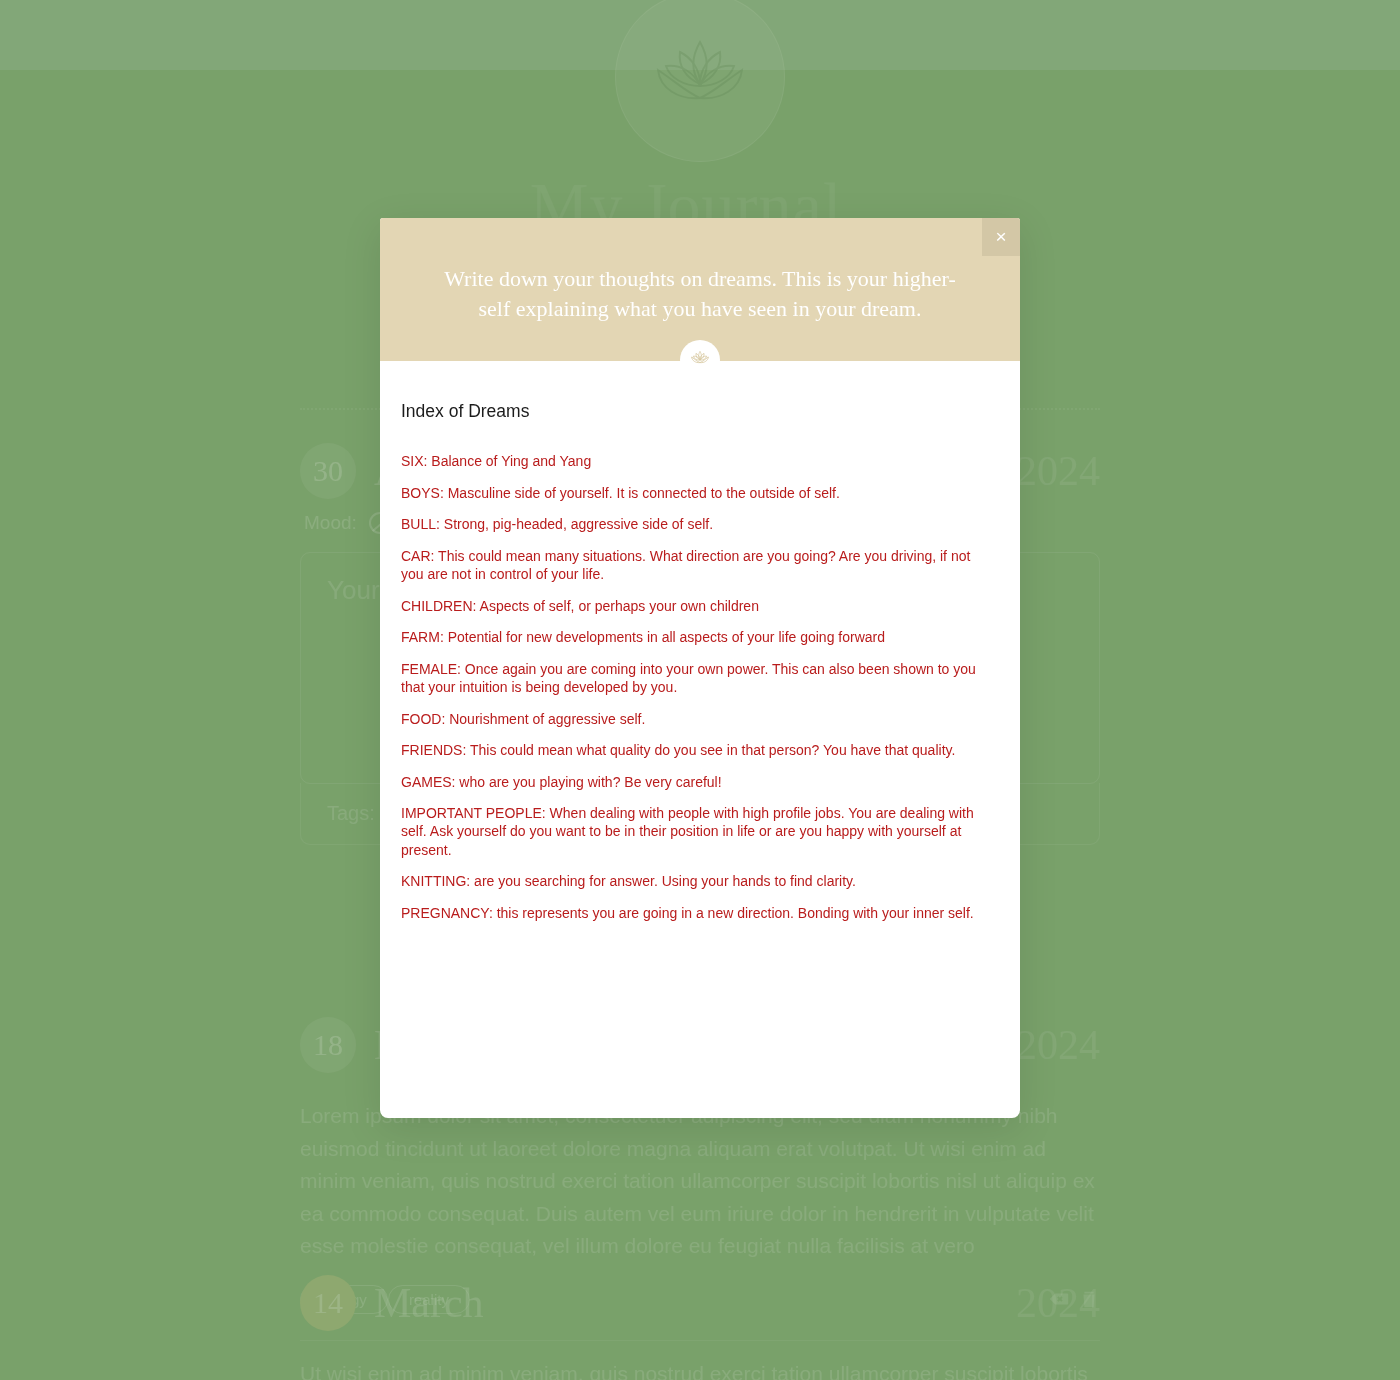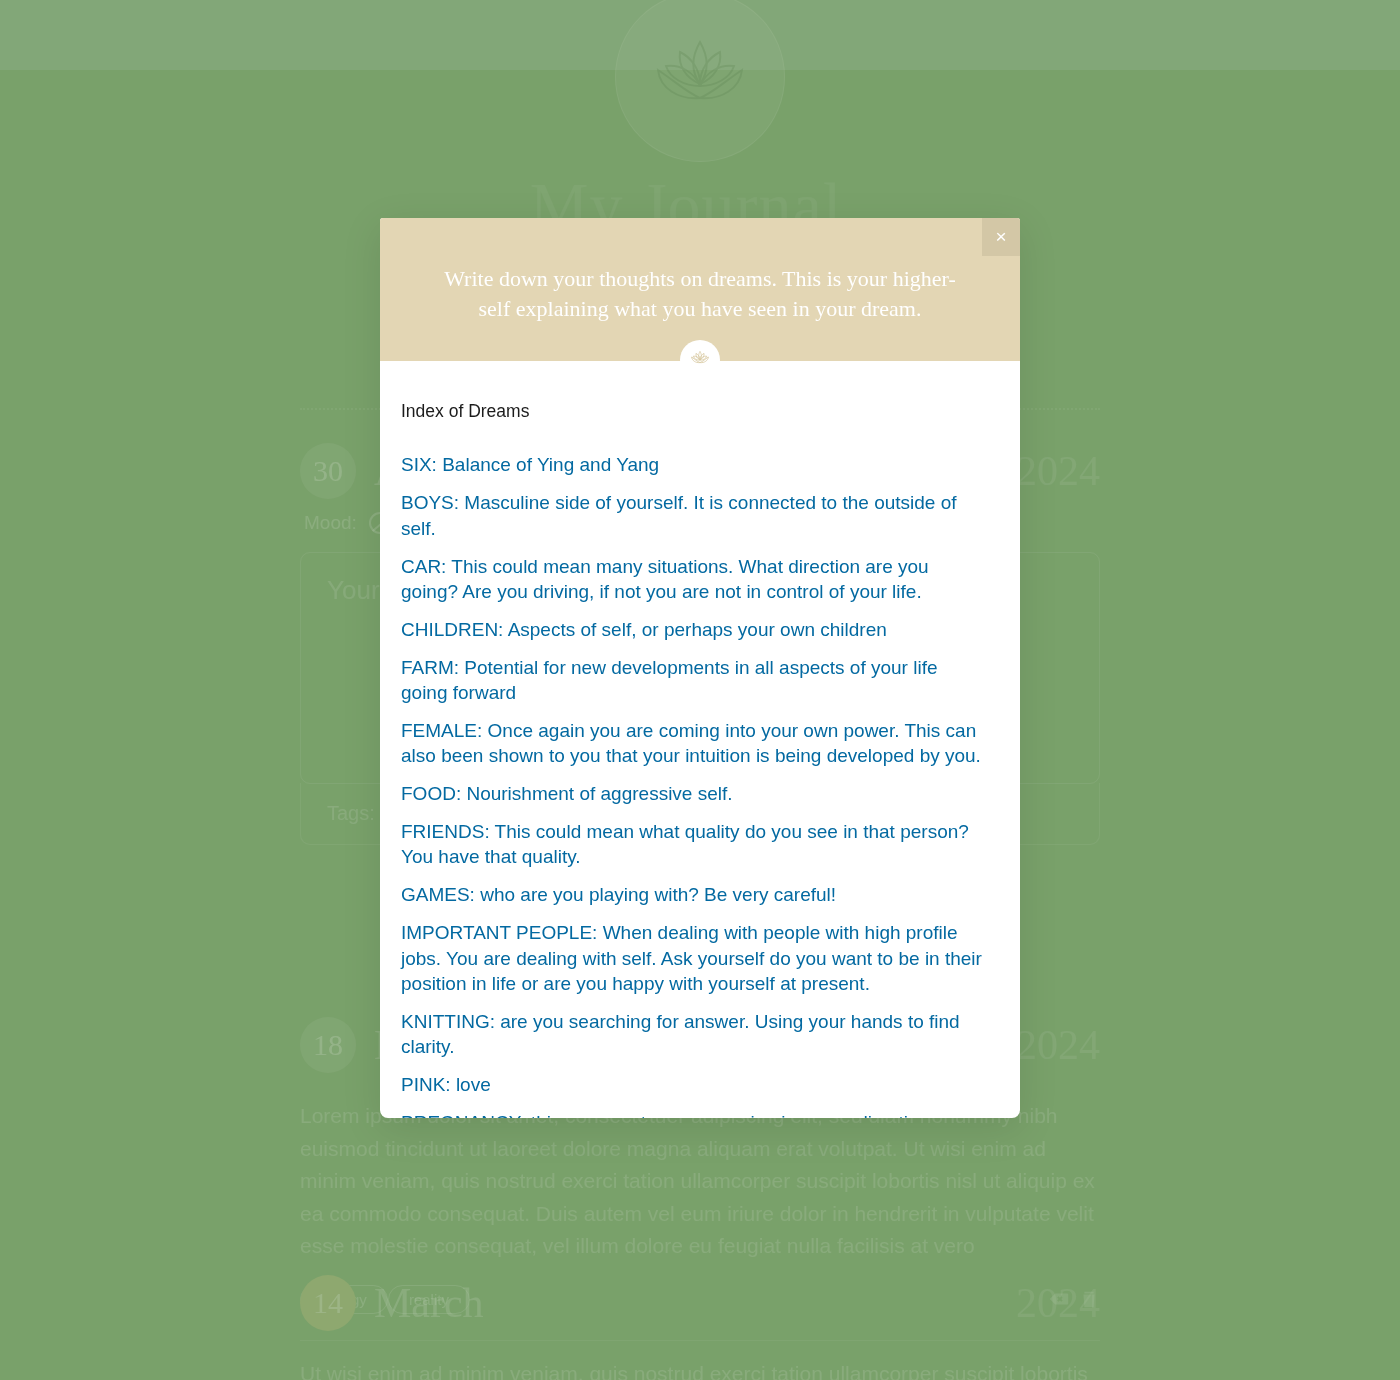--- a/index.html
+++ b/index.html
@@ -260,23 +260,23 @@
     padding: 40px 38px 20px 21px;
   }
 
   .index-title {
     font-size: 17.5px;
     color: #1c1c1c;
     margin-bottom: 30px;
   }
 
   .dream-item {
-    font-size: 19px;
+    font-size: 14px;
     line-height: 1.32;
-    color: #0369a1;
+    color: #b91c1c;
     margin-bottom: 13px;
   }
 </style>
 </head>
 <body>
 
 <div id="bg-page">
 
   <div class="bg-header-band"></div>
 
@@ -368,27 +368,27 @@
         </svg>
       </span>
     </div>
   </div>
 
   <div class="modal-body">
     <div class="index-title">Index of Dreams</div>
 
     <div class="dream-item">SIX: Balance of Ying and Yang</div>
     <div class="dream-item">BOYS: Masculine side of yourself. It is connected to the outside of self.</div>
+    <div class="dream-item">BULL: Strong, pig-headed, aggressive side of self.</div>
     <div class="dream-item">CAR: This could mean many situations. What direction are you going? Are you driving, if not you are not in control of your life.</div>
     <div class="dream-item">CHILDREN: Aspects of self, or perhaps your own children</div>
     <div class="dream-item">FARM: Potential for new developments in all aspects of your life going forward</div>
     <div class="dream-item">FEMALE: Once again you are coming into your own power. This can also been shown to you that your intuition is being developed by you.</div>
     <div class="dream-item">FOOD: Nourishment of aggressive self.</div>
     <div class="dream-item">FRIENDS: This could mean what quality do you see in that person? You have that quality.</div>
     <div class="dream-item">GAMES: who are you playing with? Be very careful!</div>
     <div class="dream-item">IMPORTANT PEOPLE: When dealing with people with high profile jobs. You are dealing with self. Ask yourself do you want to be in their position in life or are you happy with yourself at present.</div>
     <div class="dream-item">KNITTING: are you searching for answer.  Using your hands to find clarity.</div>
-    <div class="dream-item">PINK: love</div>
     <div class="dream-item">PREGNANCY: this represents you are going in a new direction.  Bonding with your inner self.</div>
 
   </div>
 
 </div>
 
 </body></html>

